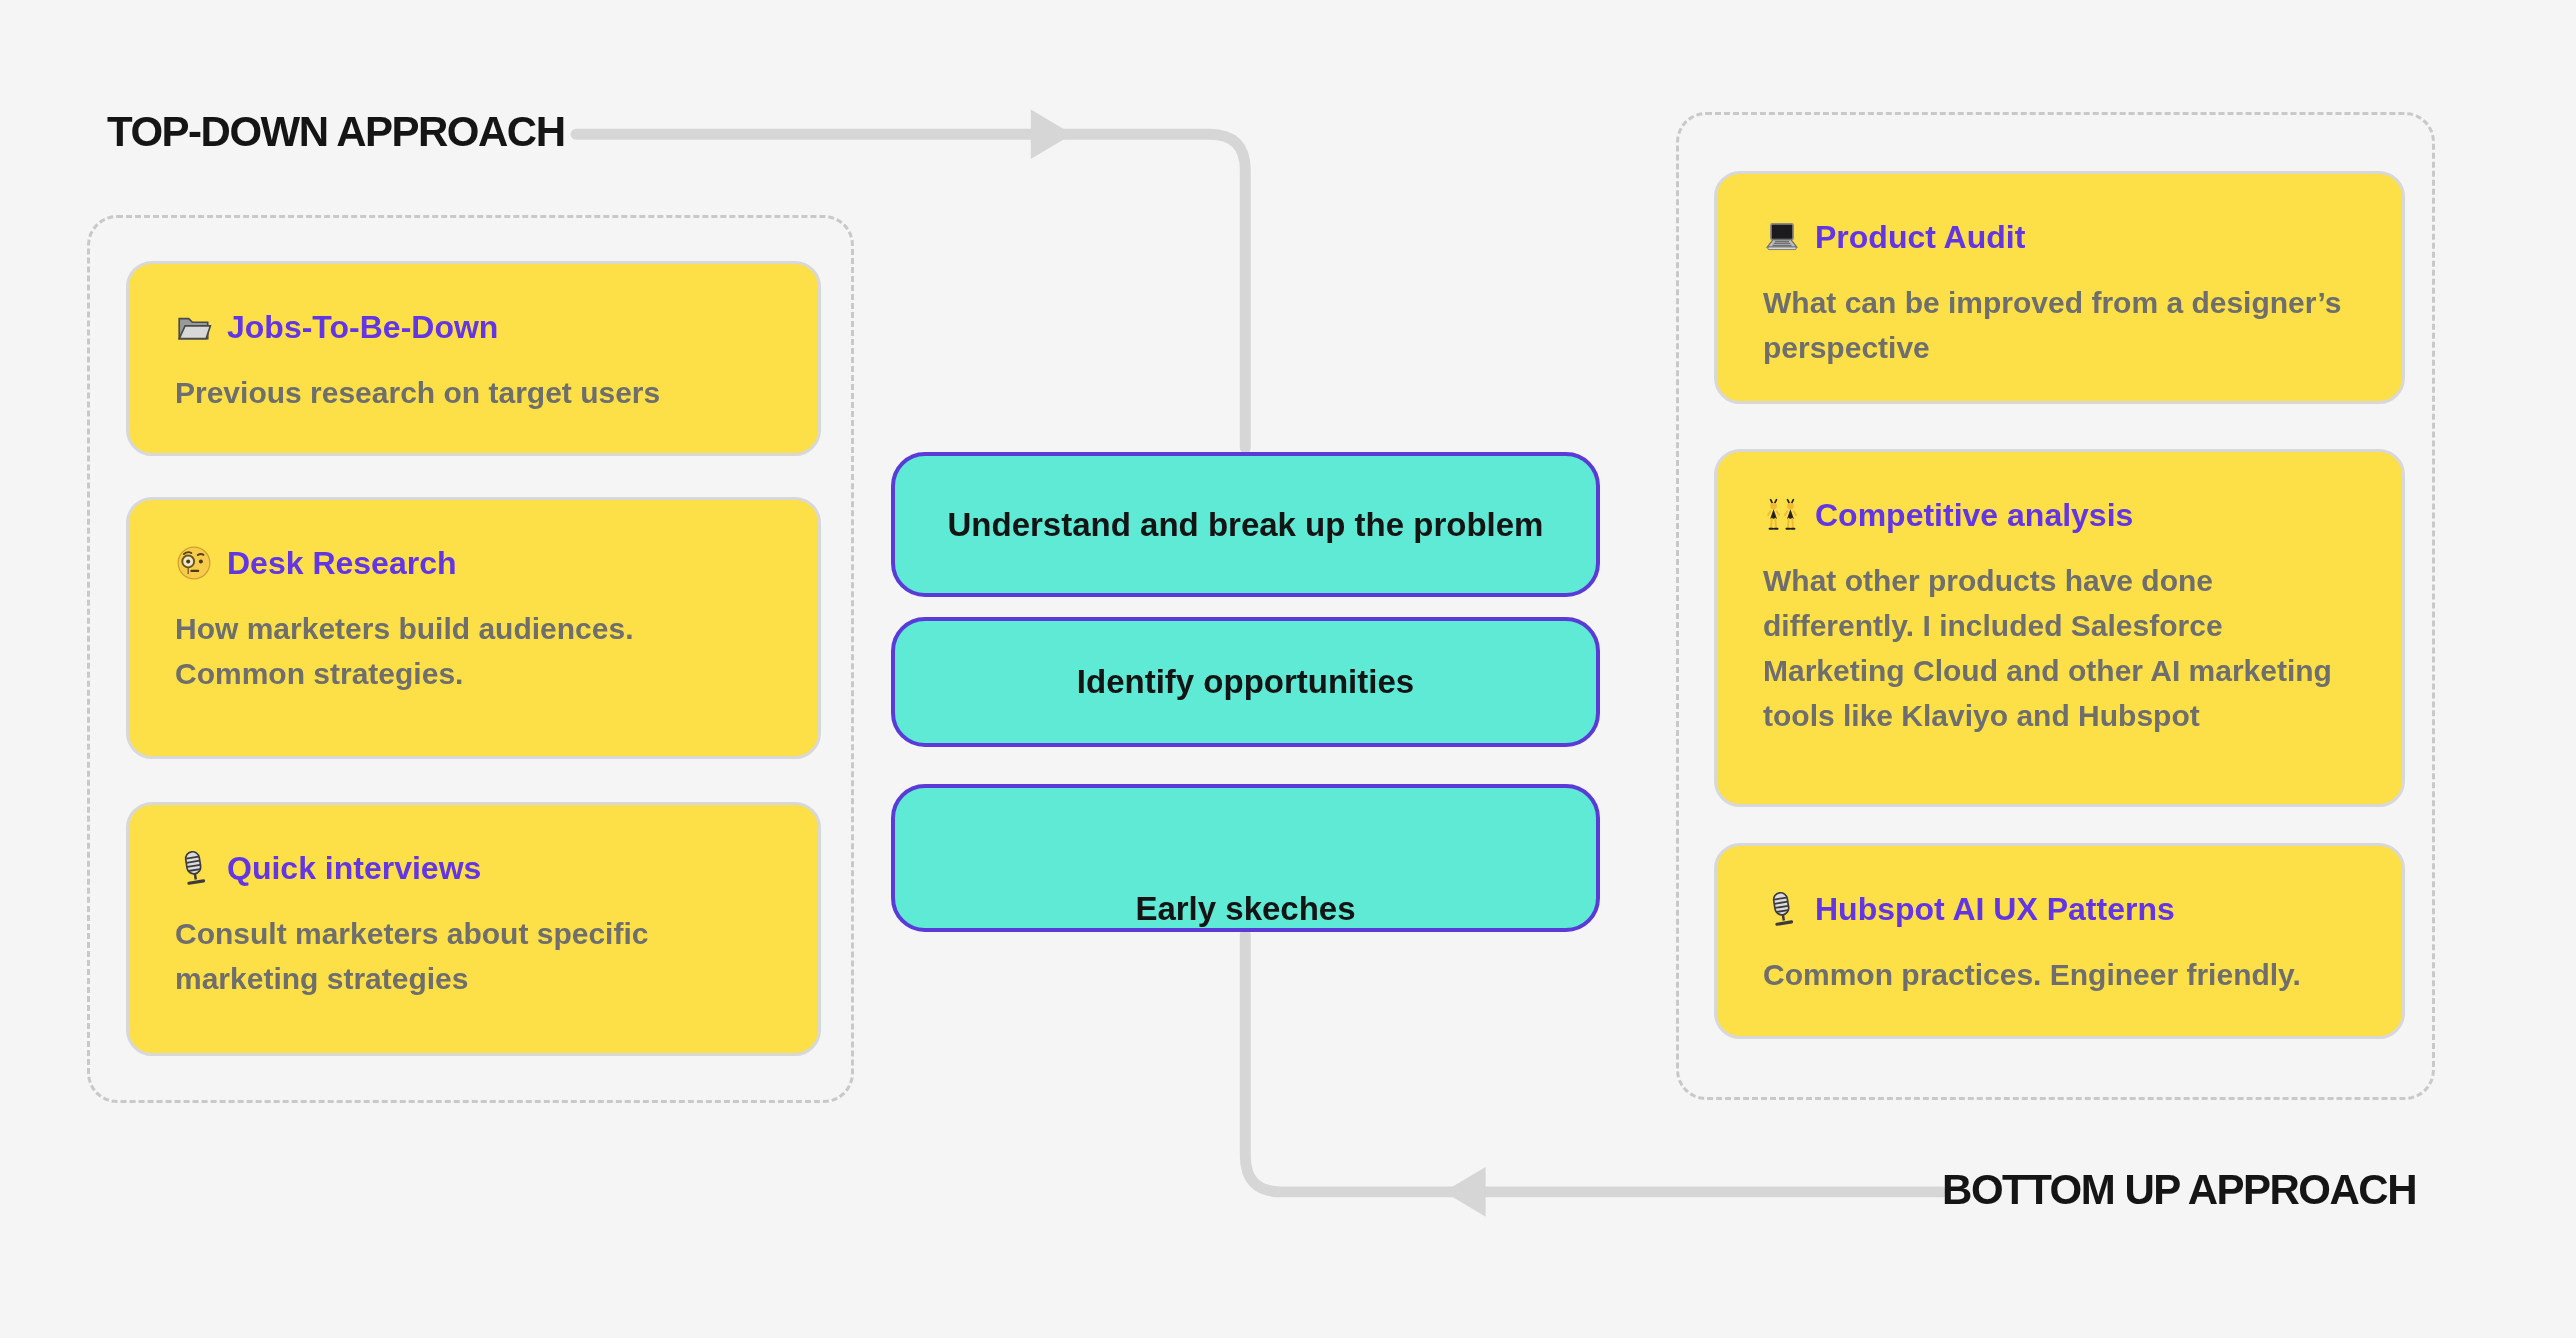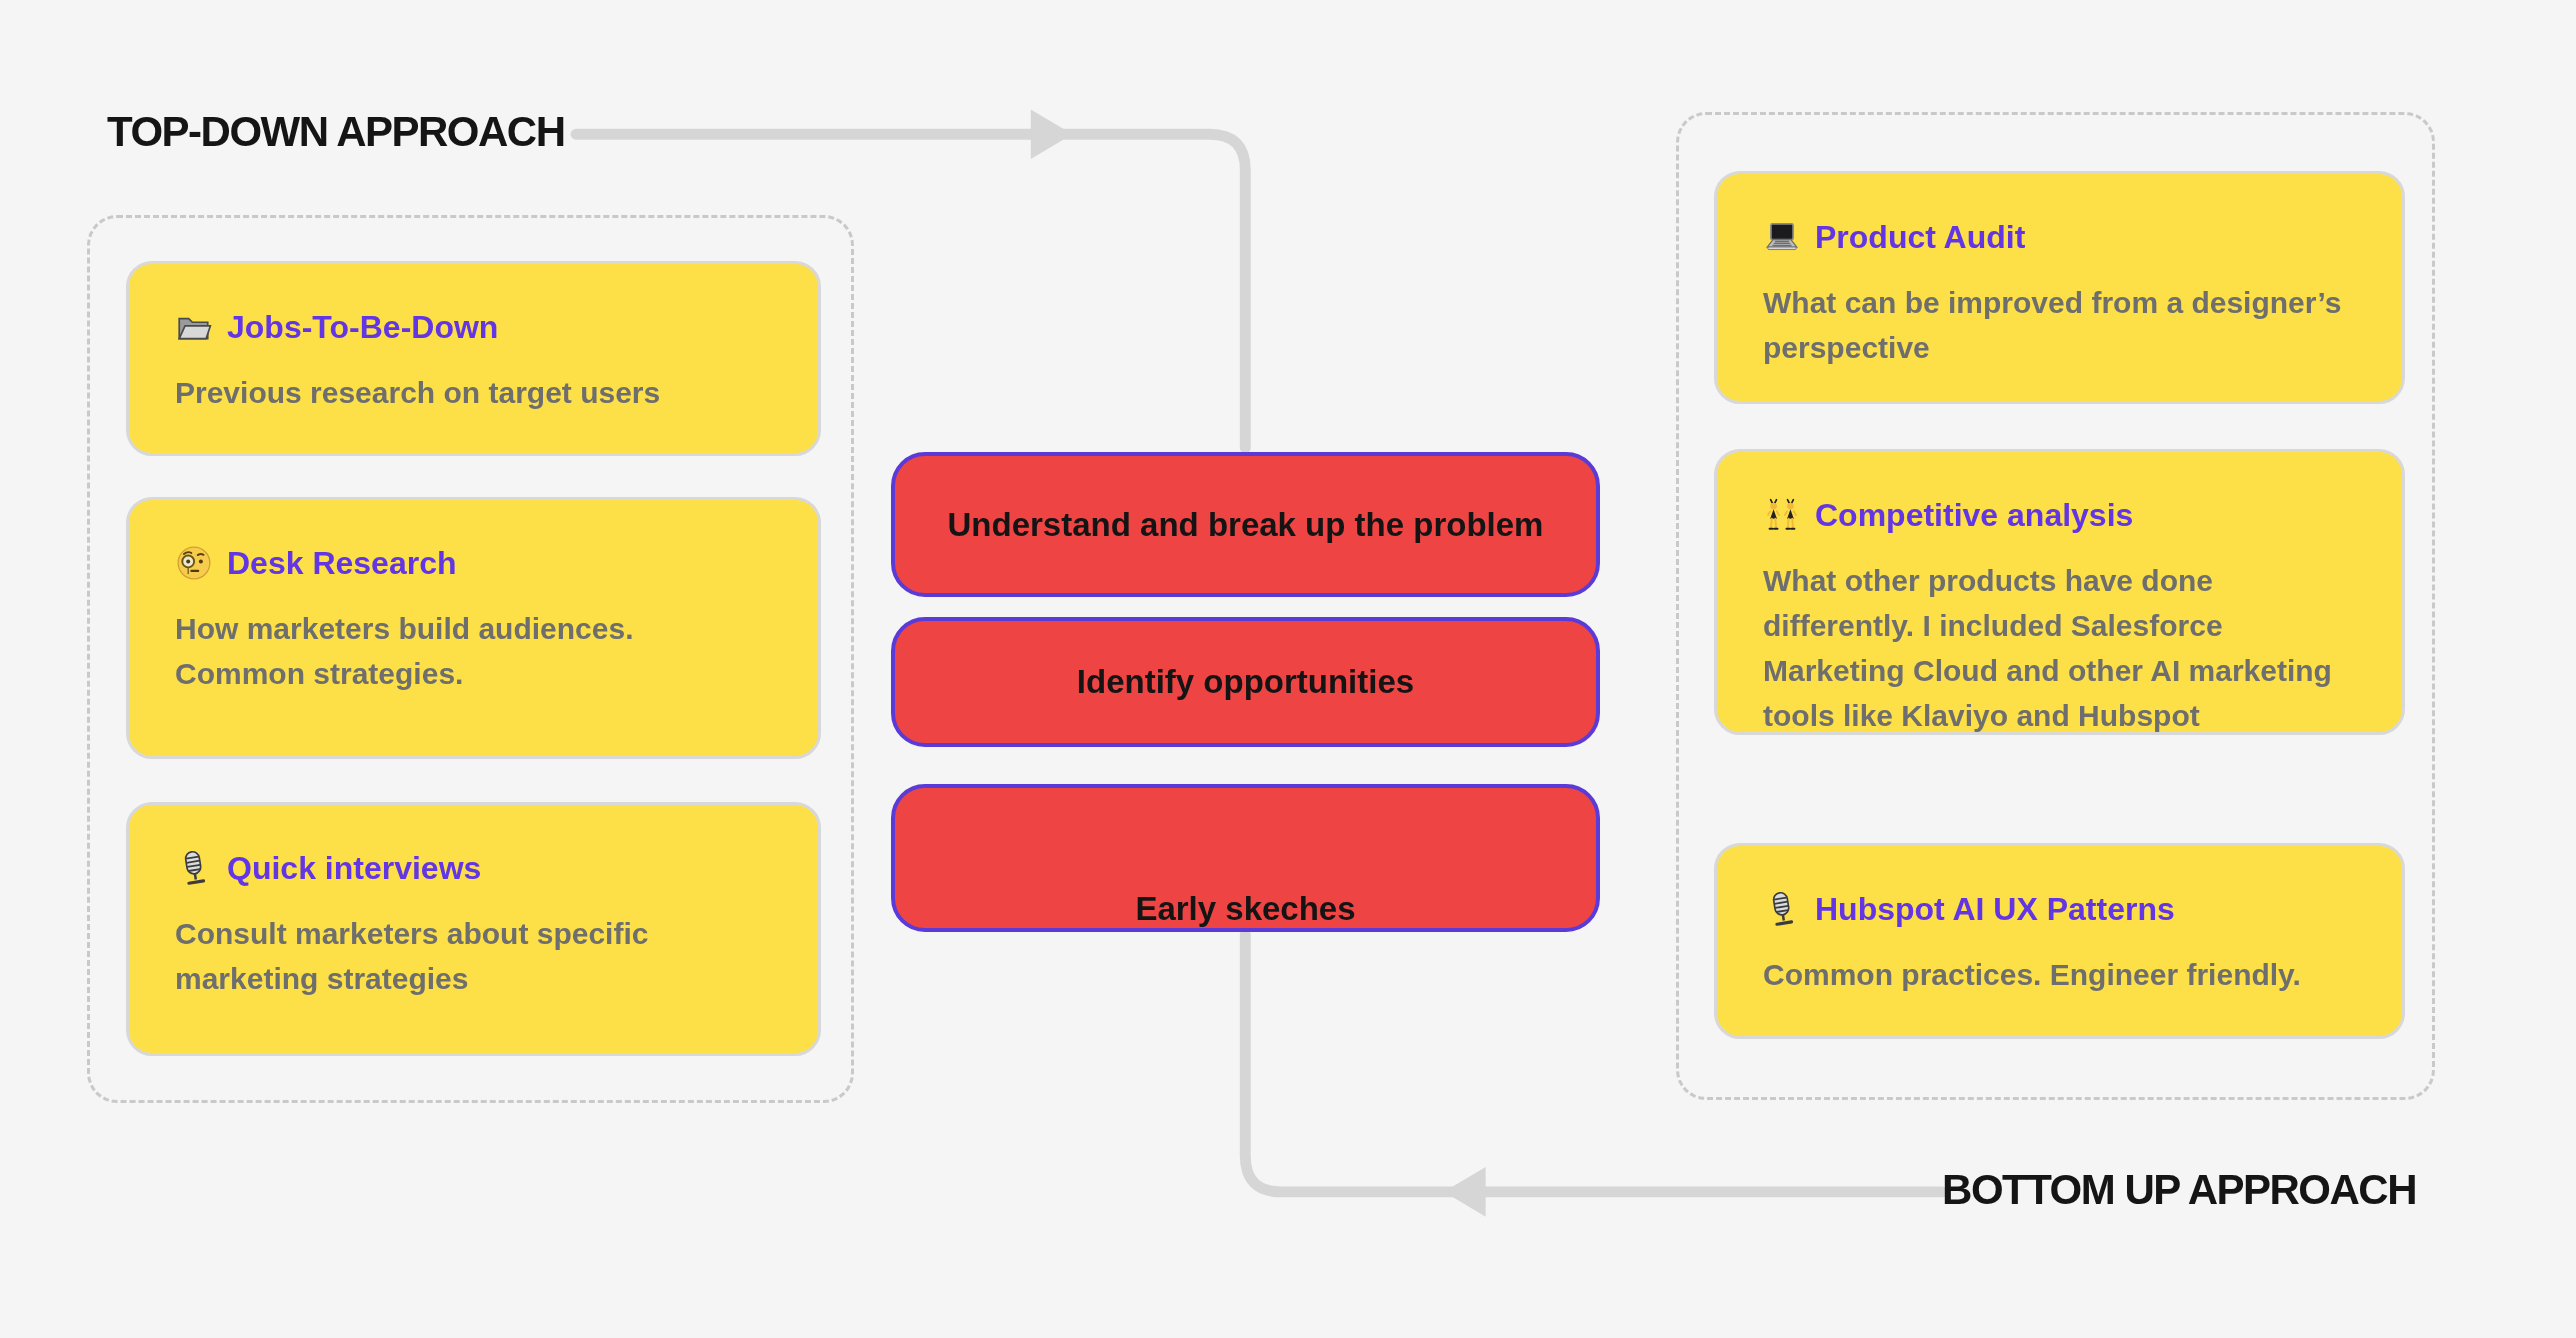--- a/index.html
+++ b/index.html
@@ -39,42 +39,42 @@
     border:3px solid #D8D8D8;border-radius:26px;
     box-sizing:border-box;
     padding:40px 46px;
   }
   .panel-left  .card{left:36px;width:695px;}
   .panel-right .card{left:35px;width:691px;}
   .card-l1{top:43px;height:195px;}
   .card-l2{top:279px;height:262px;}
   .card-l3{top:584px;height:254px;}
   .card-r1{top:56px;height:233px;}
-  .card-r2{top:334px;height:286px;}
+  .card-r2{top:334px;height:358px;}
   .card-r3{top:728px;height:196px;}
 
   .card-title-row{display:flex;align-items:center;gap:14px;height:46px;}
   .card-icon{flex:0 0 auto;width:38px;height:38px;}
   .card-title{
     font-size:32px;font-weight:700;color:#6236E4;
     white-space:nowrap;line-height:1.2;
   }
   .card-body{
     margin-top:20px;
     font-size:30px;font-weight:600;color:#6E6E6E;
     line-height:45px;
     white-space:pre-line;
   }
 
   
   .step{
     position:absolute;z-index:2;
     left:891px;width:709px;
     border:4px solid #5B3BD8;border-radius:34px;
-    background:#ef4444;
+    background:#5eead4;
     box-sizing:border-box;
     display:flex;align-items:center;justify-content:center;
     font-size:33px;font-weight:700;color:#141414;
     text-align:center;
   }
   .step-1{top:452px;height:145px;}
   .step-2{top:617px;height:130px;align-items:center;}
   .step-3{top:784px;height:148px;align-items:flex-end;}
 </style>
 </head>

